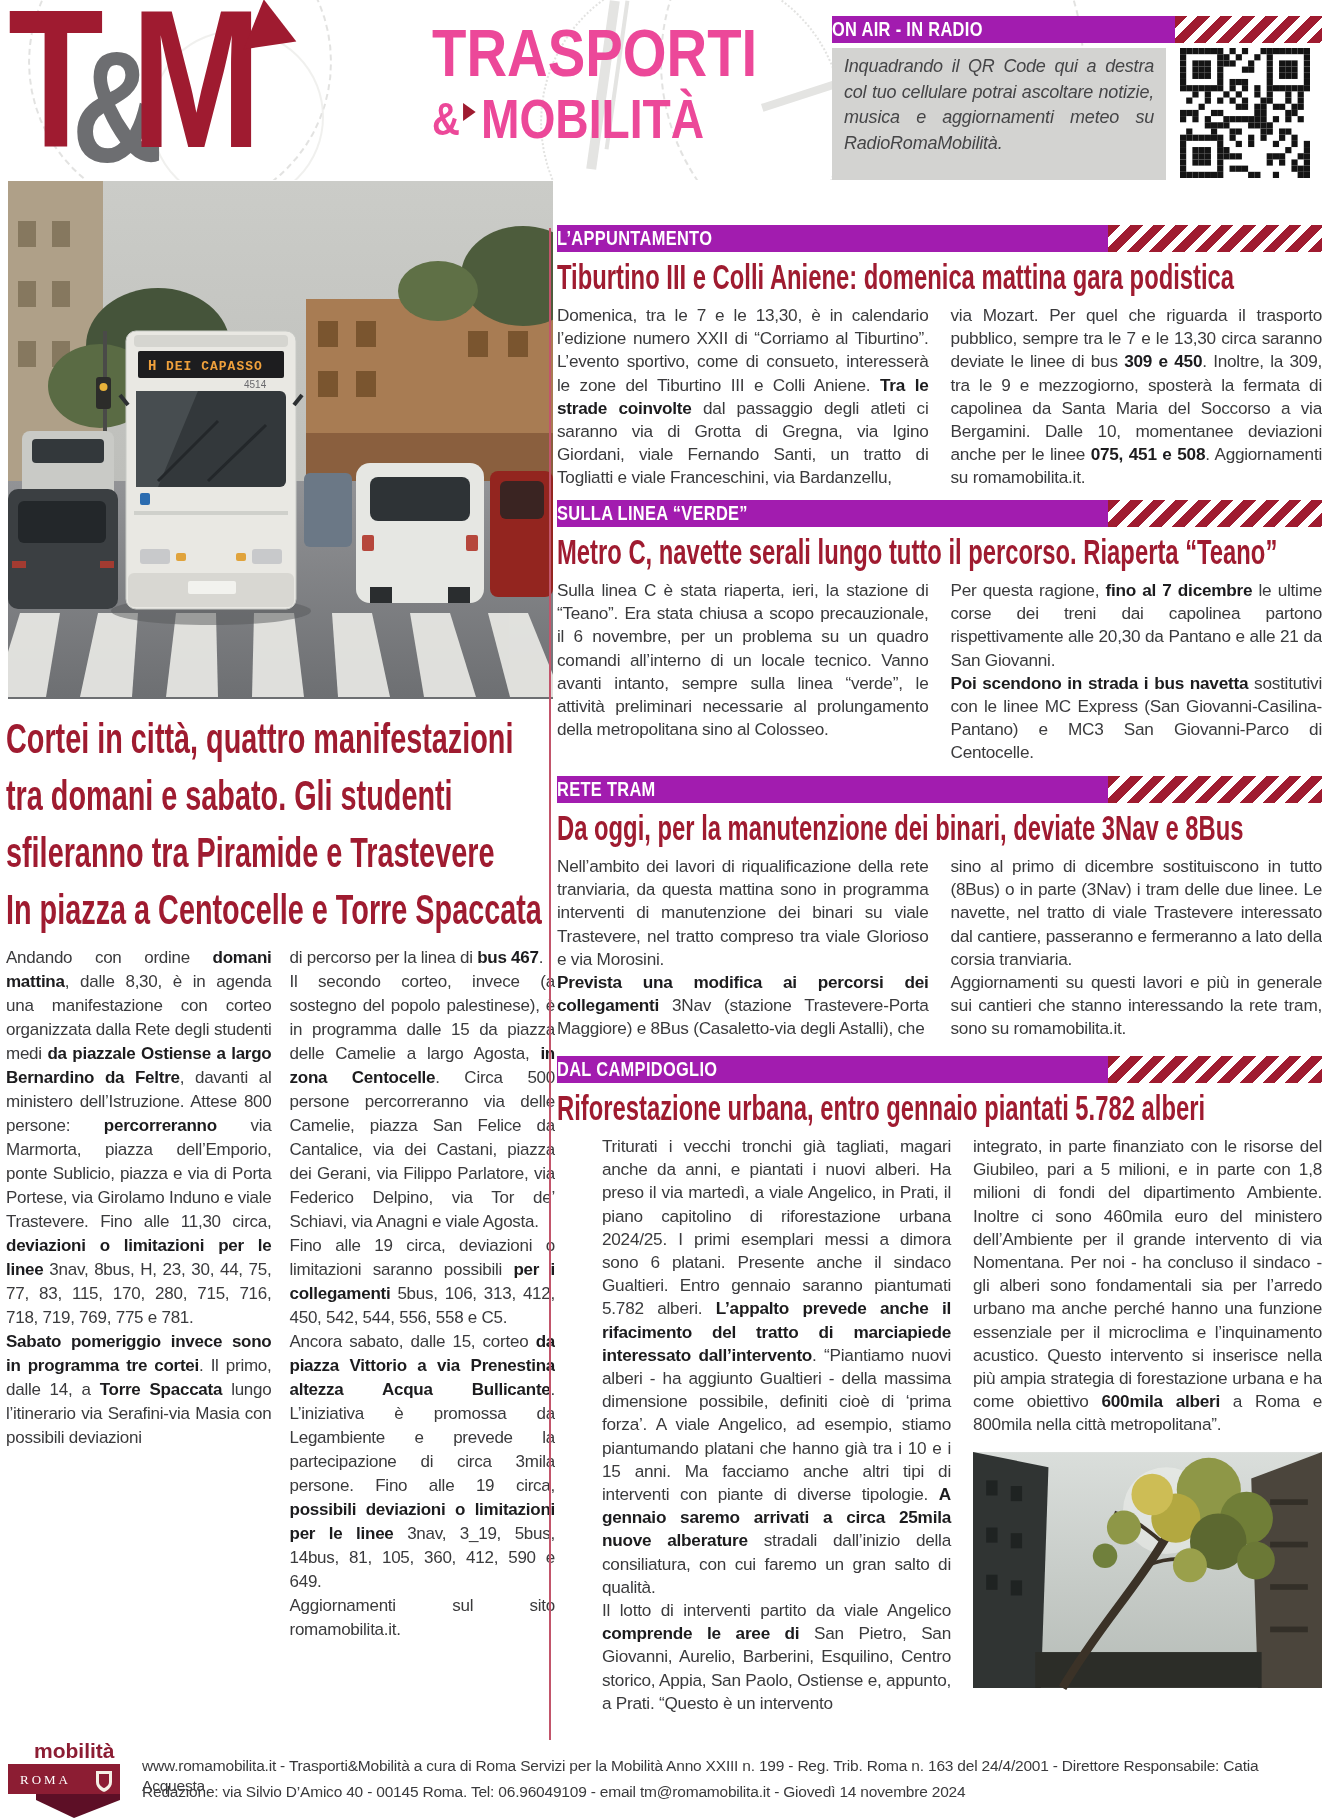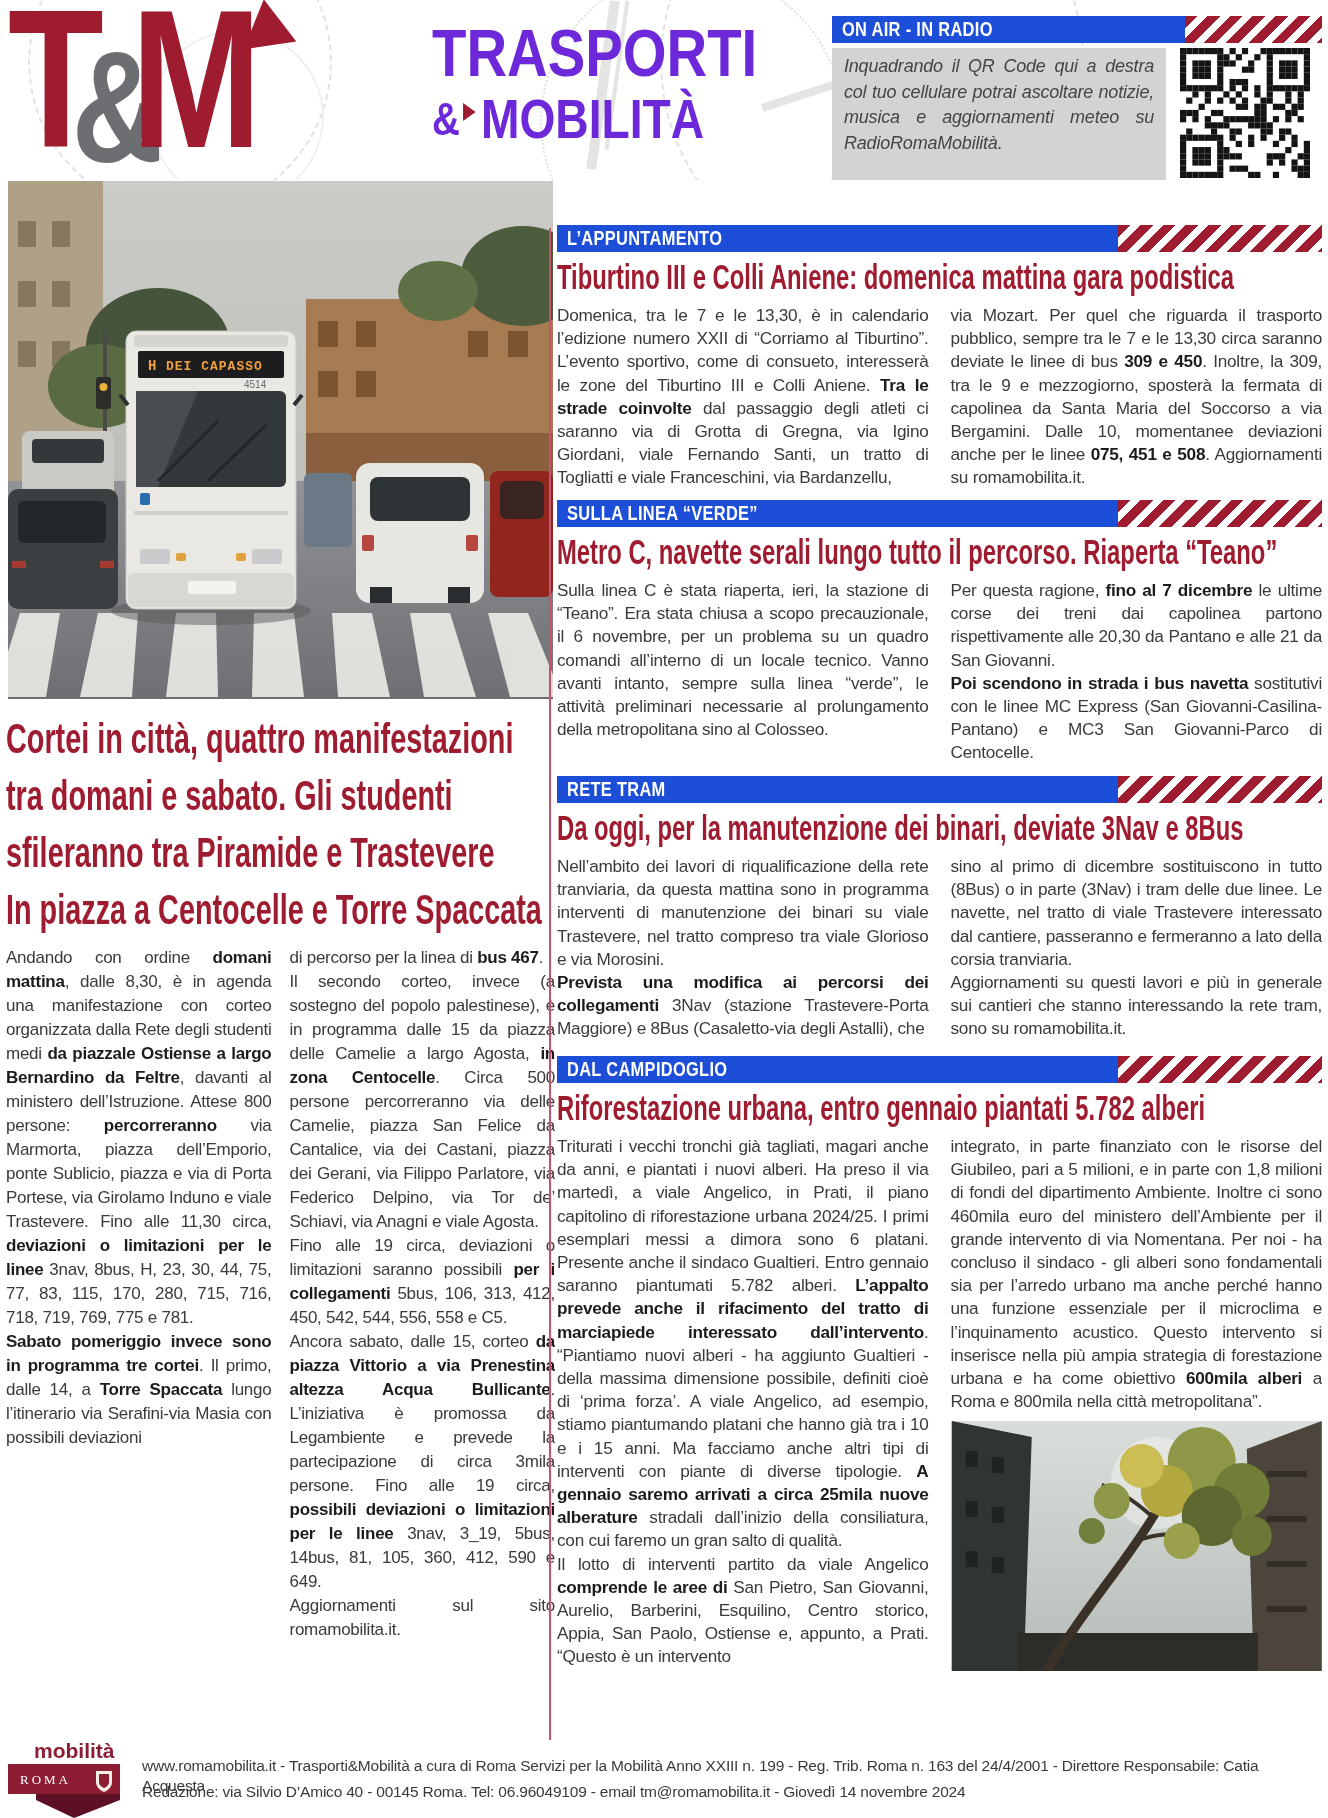--- a/index.html
+++ b/index.html
@@ -16,31 +16,31 @@
   .b1{left:598px;top:0;width:10px;height:170px;transform:rotate(8deg);}
   .b2{left:615px;top:0;width:4px;height:150px;transform:rotate(8deg);}
   .b3{left:760px;top:90px;width:90px;height:8px;transform:rotate(-18deg);}
   .tm{position:absolute;left:8px;top:-18px;font-weight:700;font-size:196px;line-height:196px;
       transform:scaleX(.8);transform-origin:left top;white-space:nowrap;letter-spacing:-6px;}
   .tm .t,.tm .m{color:#9f1b30;}
   .tm .amp{color:#6d6e71;font-size:158px;position:relative;top:14px;margin:0 -34px;z-index:0;}
   .tm .t,.tm .m{position:relative;z-index:1;}
   .tm-tri{position:absolute;left:252px;top:6px;width:0;height:0;border-left:46px solid #9f1b30;
       border-top:27px solid transparent;border-bottom:27px solid transparent;transform:rotate(22deg);}
-  .brand{position:absolute;left:432px;top:18px;color:#6d28d9;font-weight:700;}
+  .brand{position:absolute;left:432px;top:18px;color:#ec4899;font-weight:700;}
   .brand .l1{font-size:67px;line-height:70px;display:inline-block;transform:scaleX(.84);
       transform-origin:left;white-space:nowrap;letter-spacing:0px;}
   .brand .l2{margin-top:2px;font-size:55px;line-height:58px;display:flex;align-items:center;
       transform:scaleX(.84);transform-origin:left;white-space:nowrap;}
   .brand .l2 .amp2{font-size:46px;margin-right:4px;}
   .mini-tri{display:inline-block;width:0;height:0;border-left:15px solid #9f1b30;
       border-top:9px solid transparent;border-bottom:9px solid transparent;margin:0 6px 14px 0;}
   
   .bar{display:flex;height:27px;}
-  .bar-solid{background:#1d4ed8;display:flex;align-items:center;padding-left:10px;}
+  .bar-solid{background:#a21caf;display:flex;align-items:center;}
   .bar-label{color:#fff;font-weight:700;font-size:20px;letter-spacing:.4px;white-space:nowrap;
       display:inline-block;transform:scaleX(.82);transform-origin:left center;}
   .bar-stripes{flex:1;background:repeating-linear-gradient(135deg,#9f1b30 0 9px,#fff 9px 16px);}
   
   .onair-bar{position:absolute;left:832px;top:16px;width:490px;}
   .onair-bar .bar-solid{width:70%;}
   .onair-box{position:absolute;left:832px;top:48px;width:310px;height:130px;background:#d3d3d1;
       padding:6px 12px 0 12px;font-size:18px;line-height:25.5px;text-align:justify;
       letter-spacing:-.2px;color:#454547;font-style:italic;}
   .qr{position:absolute;left:1180px;top:48px;width:130px;height:130px;background:#fff;}
@@ -48,21 +48,21 @@
   .right{position:absolute;left:557px;top:225px;width:765px;height:1520px;}
   .vline{position:absolute;left:549px;top:228px;width:2px;height:1512px;background:#c2556b;}
   .sec{position:absolute;left:0;width:765px;}
   .sec.s1{top:0;} .sec.s2{top:275px;} .sec.s3{top:551px;} .sec.s4{top:831px;}
   .sec .bar{margin-bottom:6px;}
   .sec-hl{color:#9f1b30;font-weight:700;font-size:35px;line-height:38px;margin:0 0 8px 0;
       white-space:nowrap;}
   .cond{display:inline-block;transform:scaleX(.68);transform-origin:left center;}
   .sec-body{display:flex;gap:22px;overflow:hidden;}
   .s1 .sec-body,.s2 .sec-body,.s3 .sec-body{height:192px;}
-  .s4 .sec-body{height:606px;}
+  .s4 .sec-body{height:606px;margin-left:45px;}
   .bcol{flex:1;min-width:0;}
   .rich{text-align:justify;font-size:17.2px;line-height:23.2px;letter-spacing:-.25px;color:#3a3a3c;}
   .rich p{margin:0;}
   .rich b{color:#1c1c1e;}
   .treephoto{display:block;width:100%;height:250px;margin-top:8px;}
   
   .busphoto{position:absolute;left:8px;top:181px;width:545px;height:518px;}
   .lhl{position:absolute;left:6px;top:710px;width:549px;color:#9f1b30;font-weight:700;
       font-size:43px;line-height:57px;}
   .lhl div{white-space:nowrap;}

